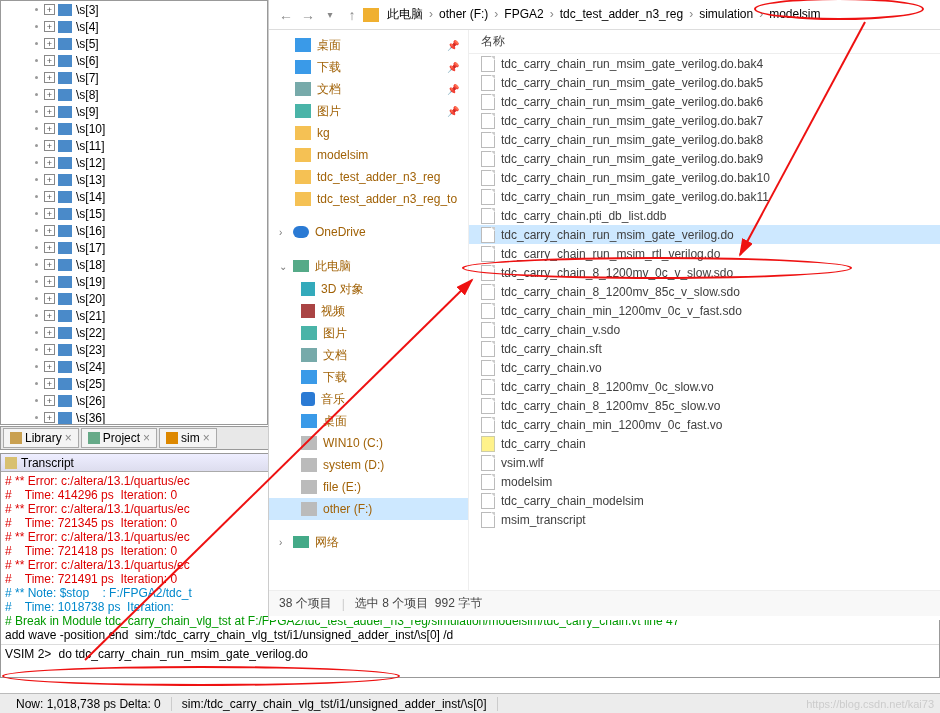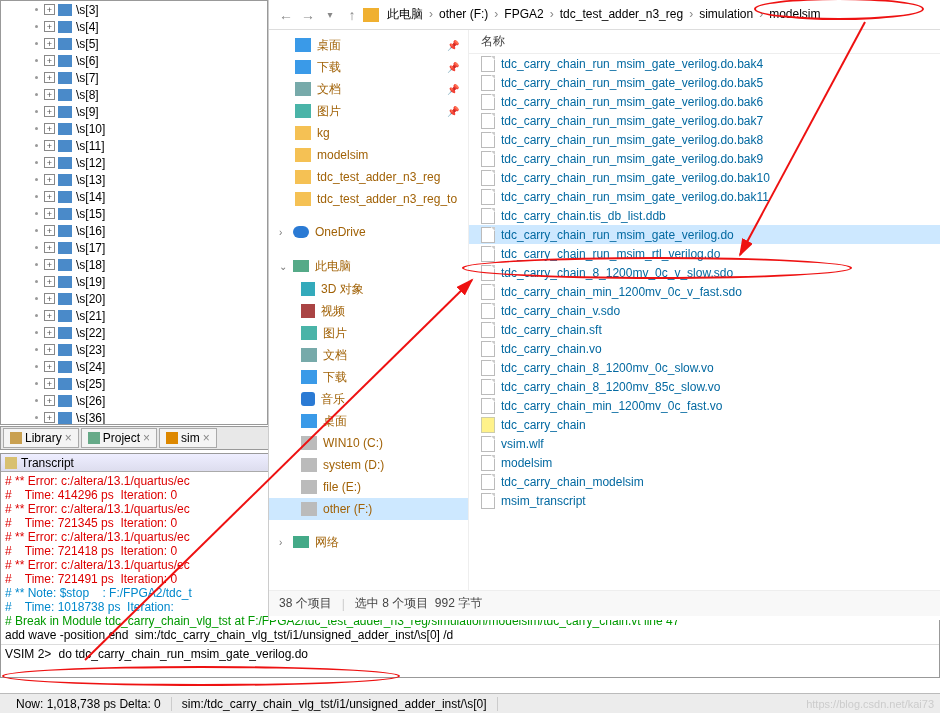--- a/index.html
+++ b/index.html
@@ -67,21 +67,21 @@
 .nav-label { color: #a16207; }
 
 .file-pane { flex: 1; display: flex; flex-direction: column; }
 .fp-header { height: 24px; border-bottom: 1px solid #eee; display: flex; align-items: center; padding-left: 12px; color: #444; }
 .fp-list { flex: 1; overflow: hidden; }
 .file-row { display: flex; align-items: center; height: 19px; padding-left: 12px; }
 .file-row.sel { background: #cde8ff; }
 .fi-icon { width: 14px; height: 16px; border: 1px solid #bbb; background: #fff; margin-right: 6px; position: relative; }
 .fi-icon::after { content:""; position:absolute; right:-1px; top:-1px; border-left:4px solid #fff; border-top:4px solid #ccc; }
 .fi-edit { width:14px; height:16px; background:#fff28a; border:1px solid #cca; margin-right:6px; }
-.file-name { color: #0369a1; }
+.file-name { color: #404040; }
 
 .explorer-status { height: 26px; border-top: 1px solid #eee; display: flex; align-items: center; padding-left: 10px; color: #444; background: #f8f8f8; }
 .es-sep { margin: 0 10px; color: #ccc; }
 
 
 .annot { position: absolute; pointer-events: none; }
 .ellipse { border: 2px solid #e11; border-radius: 50%; }
 
 svg.arrows { position: absolute; left: 0; top: 0; width: 940px; height: 713px; pointer-events: none; }
 </style>
@@ -422,33 +422,37 @@
           <div class="file-row">
             <span class="fi-icon"></span>
             <span class="file-name">tdc_carry_chain_run_msim_gate_verilog.do.bak10</span>
           </div>
           <div class="file-row">
             <span class="fi-icon"></span>
             <span class="file-name">tdc_carry_chain_run_msim_gate_verilog.do.bak11</span>
           </div>
           <div class="file-row">
             <span class="fi-icon"></span>
-            <span class="file-name">tdc_carry_chain.tis_db_list.ddb</span>
+            <span class="file-name">tdc_carry_chain.pti_db_list.ddb</span>
           </div>
           <div class="file-row sel">
             <span class="fi-icon"></span>
             <span class="file-name">tdc_carry_chain_run_msim_gate_verilog.do</span>
           </div>
           <div class="file-row">
             <span class="fi-icon"></span>
             <span class="file-name">tdc_carry_chain_run_msim_rtl_verilog.do</span>
           </div>
           <div class="file-row">
             <span class="fi-icon"></span>
             <span class="file-name">tdc_carry_chain_8_1200mv_0c_v_slow.sdo</span>
+          </div>
+          <div class="file-row">
+            <span class="fi-icon"></span>
+            <span class="file-name">tdc_carry_chain_8_1200mv_85c_v_slow.sdo</span>
           </div>
           <div class="file-row">
             <span class="fi-icon"></span>
             <span class="file-name">tdc_carry_chain_min_1200mv_0c_v_fast.sdo</span>
           </div>
           <div class="file-row">
             <span class="fi-icon"></span>
             <span class="file-name">tdc_carry_chain_v.sdo</span>
           </div>
           <div class="file-row">

